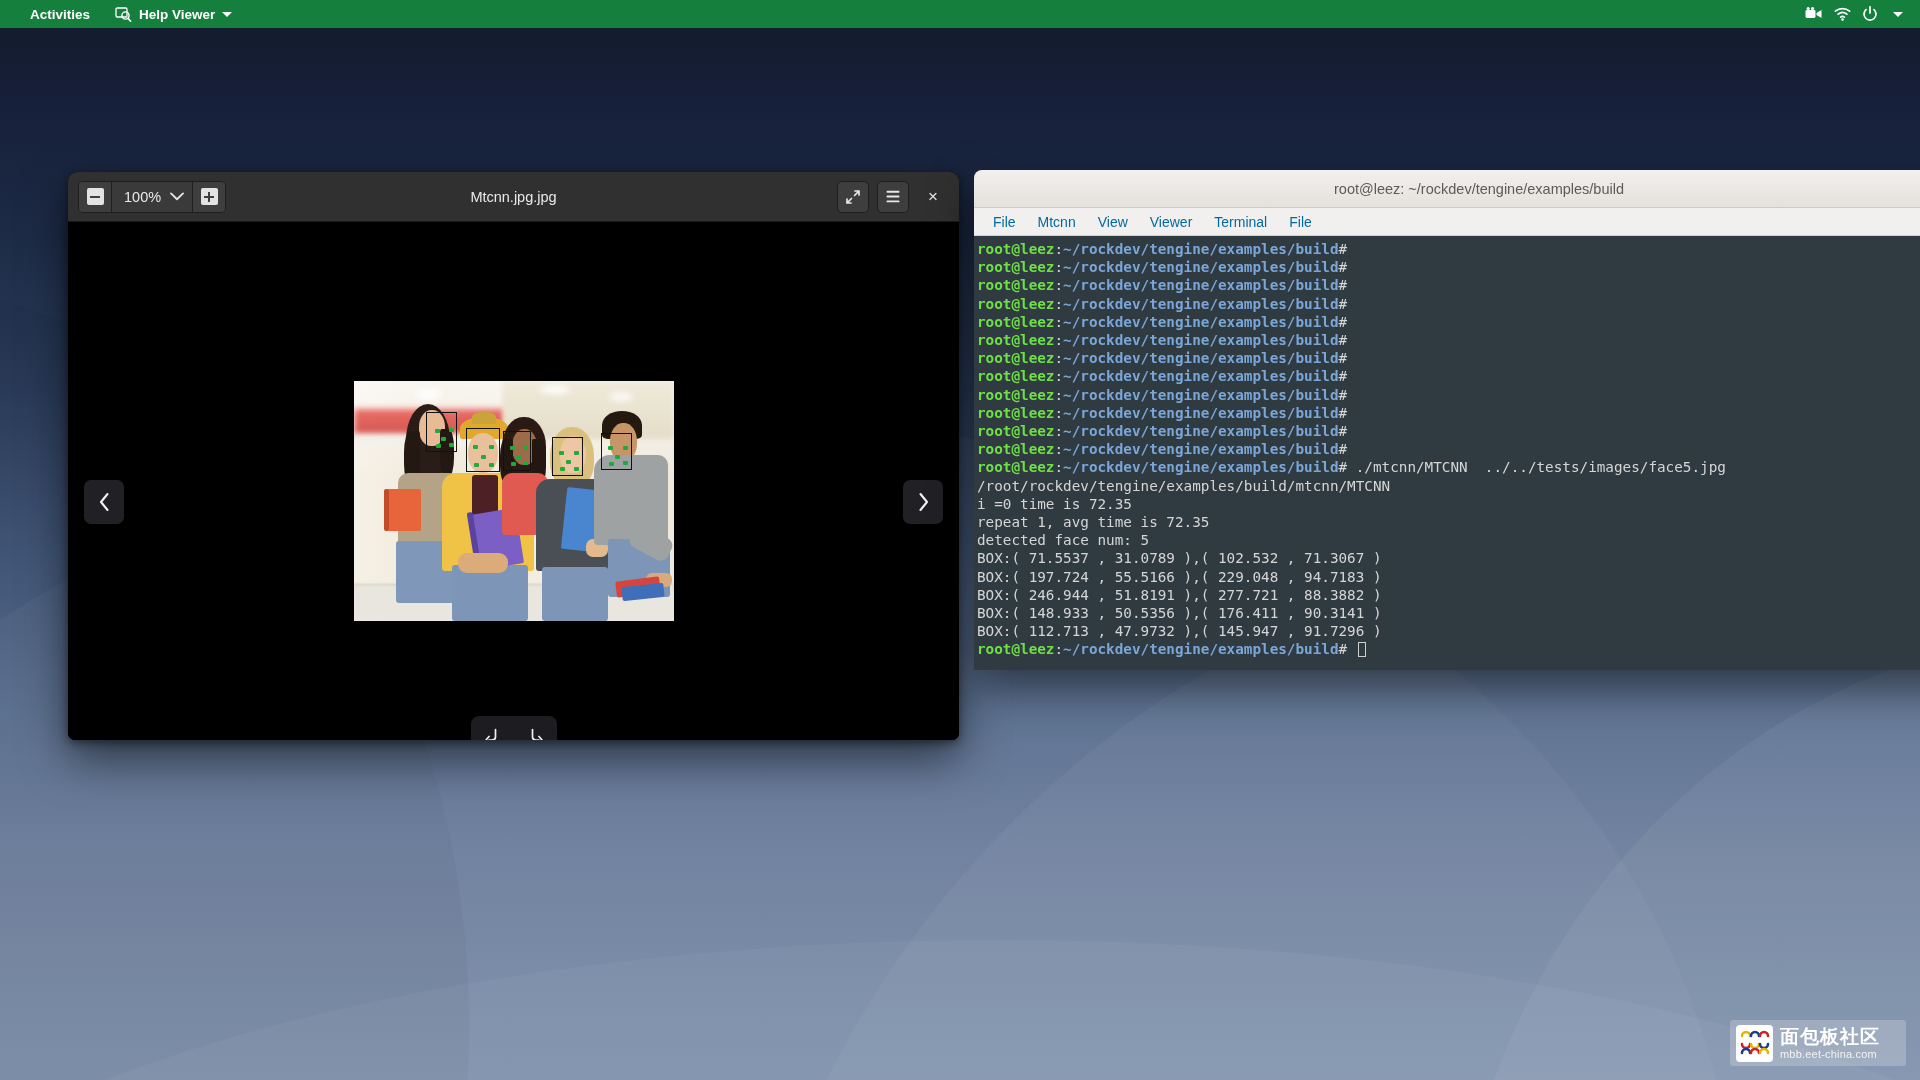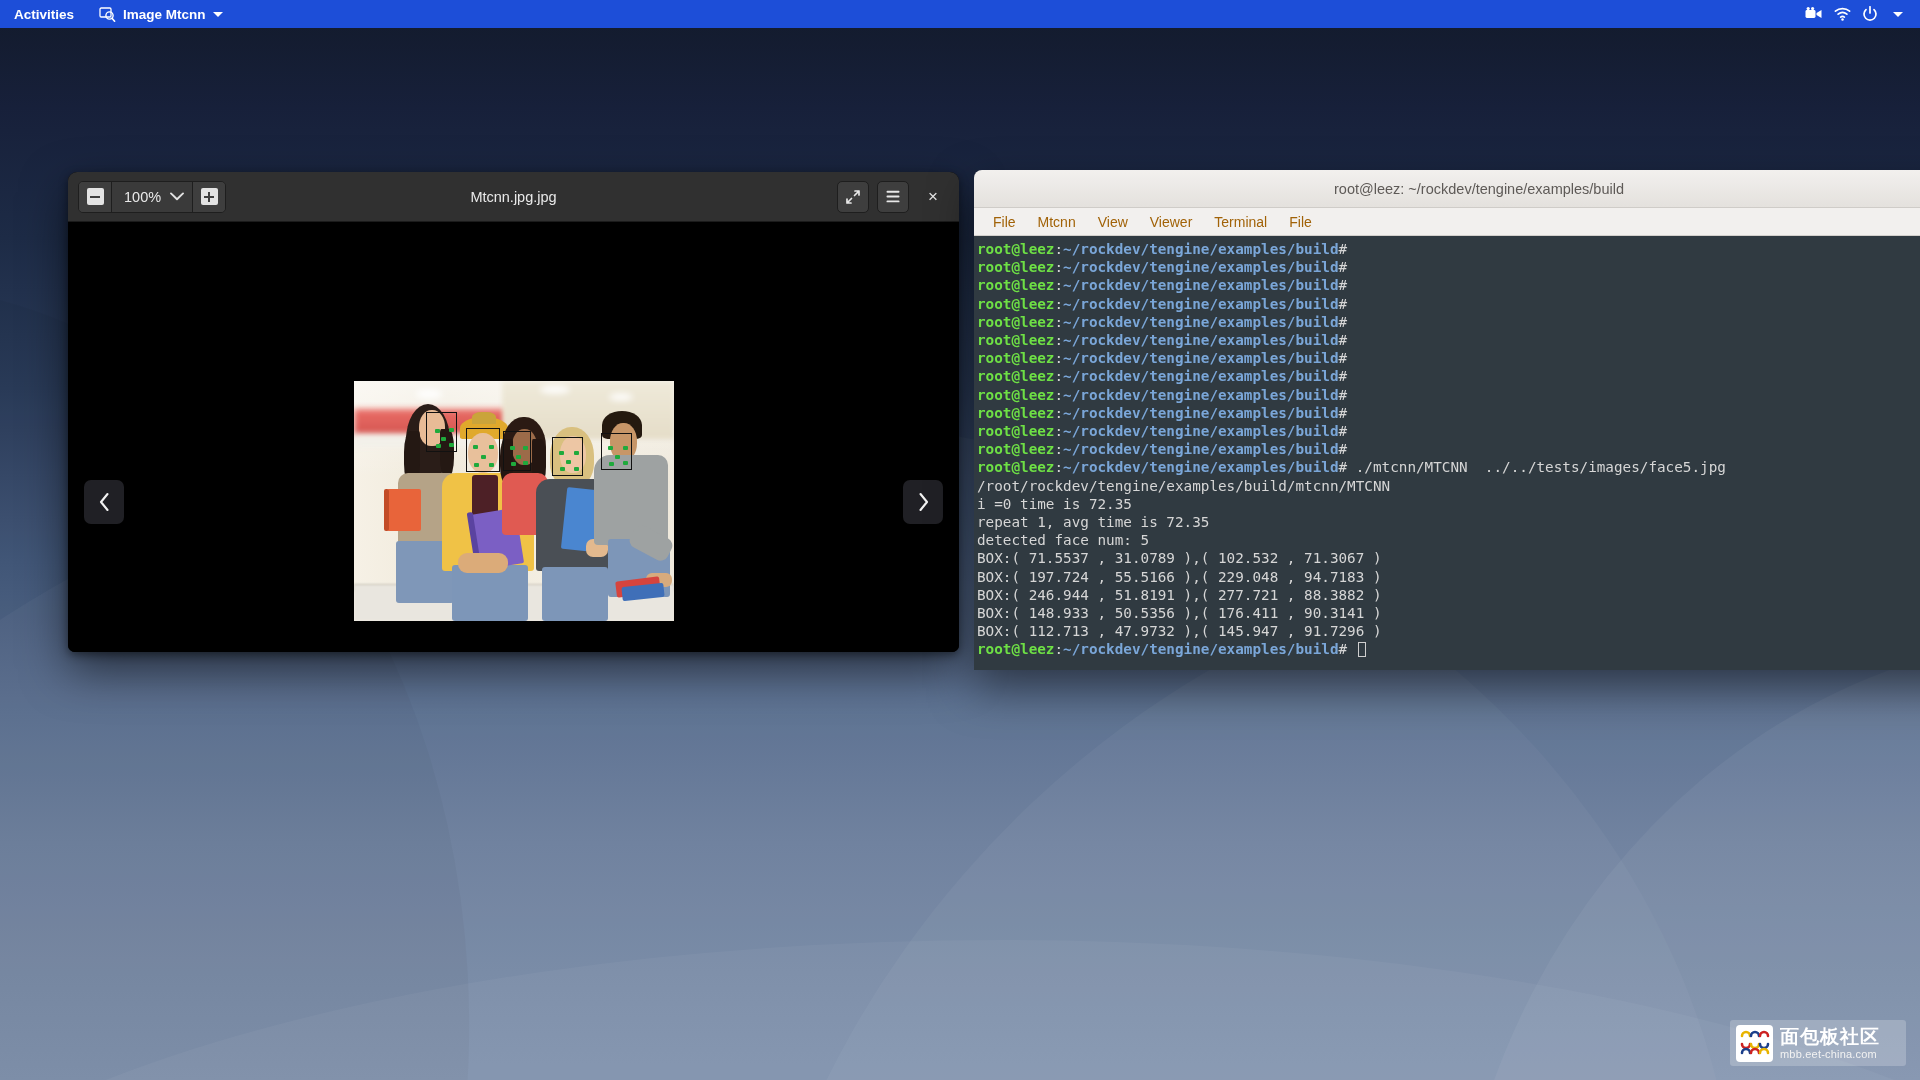--- a/index.html
+++ b/index.html
@@ -65,27 +65,28 @@
     border-radius: 0 70% 0 0 / 0 60% 0 0;
     background: rgba(0,0,0,0.03);
     transform: rotate(6deg);
   }
 
   
   #topbar {
     position: absolute;
     top: 0; left: 0;
     width: 1920px; height: 28px;
-    background: #1d4ed8;
+    background: #15803d;
     color: #ffffff;
     display: flex;
     align-items: flex-start;
     font-size: 13.5px;
     z-index: 500;
     user-select: none;
+    padding-left: 16px;
   }
   #topbar .tb-left { display: flex; align-items: center; height: 100%; }
   .tb-item {
     height: 100%;
     display: flex;
     align-items: center;
     gap: 7px;
     padding: 0 11px;
     color: #ffffff;
     font-weight: 700;
@@ -126,21 +127,21 @@
     border-left: 5px solid transparent;
     border-right: 5px solid transparent;
     border-top: 5px solid #ffffff;
     display: inline-block;
   }
 
   
   #viewer {
     position: absolute;
     left: 68px; top: 172px;
-    width: 891px; height: 480px;
+    width: 891px; height: 568px;
     border-radius: 9px 9px 7px 7px;
     box-shadow: 0 18px 46px rgba(0,0,0,0.55), 0 3px 10px rgba(0,0,0,0.45);
     overflow: hidden;
     background: #000;
   }
   #viewer-header {
     height: 50px;
     background: #303030;
     border-bottom: 1px solid #1b1b1b;
     display: flex;
@@ -356,21 +357,21 @@
     border-bottom: 1px solid #d3d0cc;
     display: flex;
     align-items: center;
     padding-left: 8px;
     gap: 0;
   }
   .menu-item {
     padding: 0 11px;
     height: 100%;
     display: flex; align-items: center;
-    color: #a16207;
+    color: #0369a1;
     font-size: 14px;
     cursor: pointer;
   }
   #term-screen {
     background: #2f3a40;
     background: #303a41;
     height: 434px;
     padding: 4px 0 0 3px;
     font-family: "DejaVu Sans Mono", "Liberation Mono", monospace;
     font-size: 14.3px;
@@ -448,21 +449,21 @@
       <span>Activities</span>
     </div>
     <div class="tb-item">
       <span class="tb-app-icon">
         <svg width="17" height="17" viewBox="0 0 17 17">
           <rect x="1" y="2" width="11" height="9" rx="1.2" fill="none" stroke="#ffffff" stroke-width="1.3"></rect>
           <circle cx="10.5" cy="9.5" r="3.6" fill="none" stroke="#ffffff" stroke-width="1.4"></circle>
           <line x1="13" y1="12.3" x2="15.6" y2="15.2" stroke="#ffffff" stroke-width="1.7" stroke-linecap="round"></line>
         </svg>
       </span>
-      <span>Image Mtcnn</span>
+      <span>Help Viewer</span>
       <span class="caret-down"></span>
     </div>
   </div>
 
 
   <div class="tb-right">
     <span class="tb-status-icon">
       <svg width="18" height="14" viewBox="0 0 18 14">
         <rect x="0.5" y="3" width="10" height="8" rx="1.4" fill="#ffffff"></rect>
         <path d="M11.5 6 L16.5 3 L16.5 11 L11.5 8 Z" fill="#ffffff"></path>

